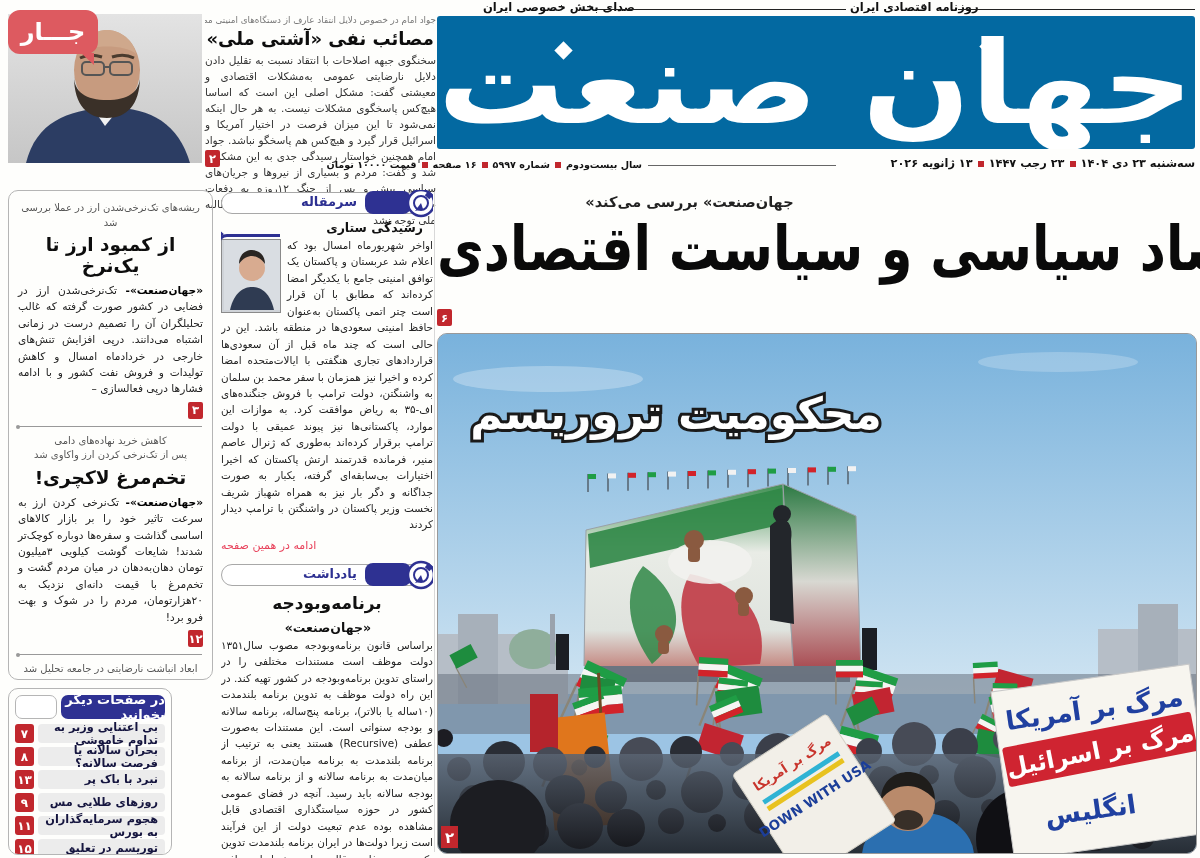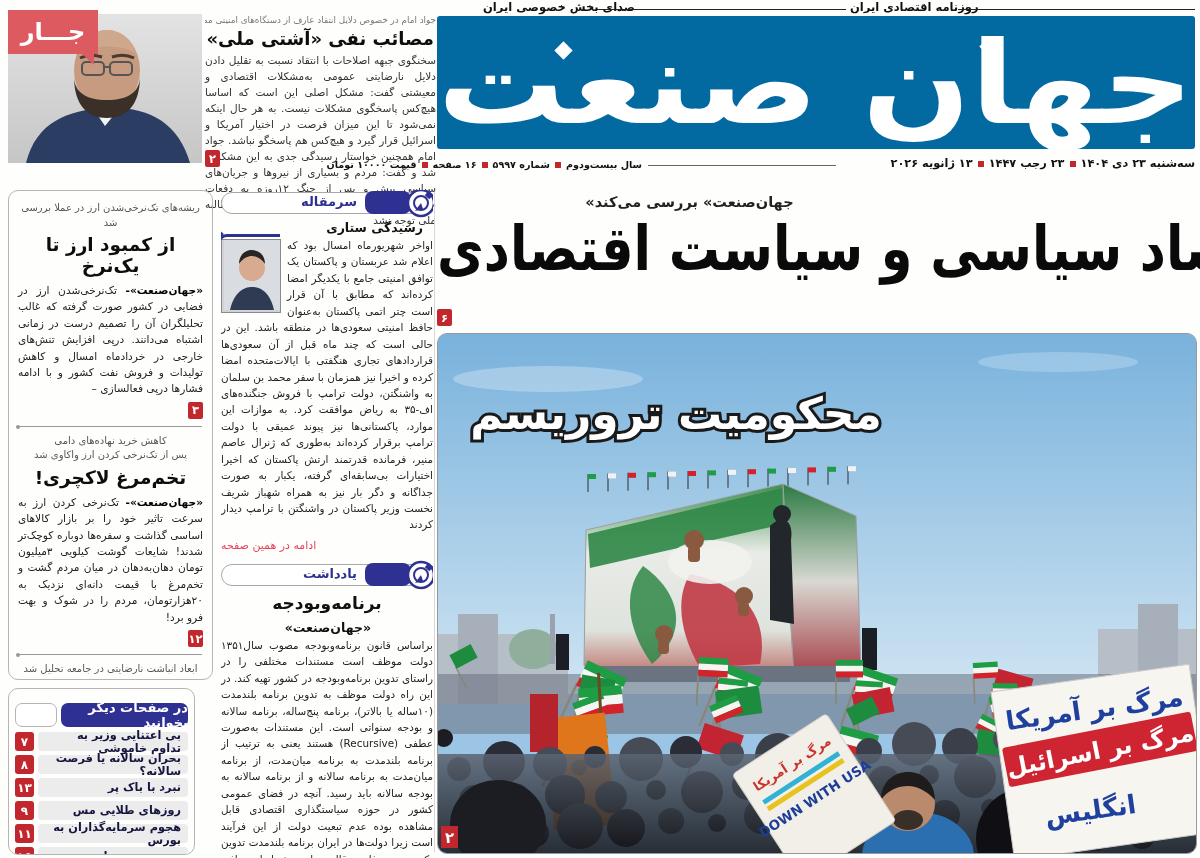--- a/index.html
+++ b/index.html
@@ -4,21 +4,21 @@
 <style>
   html,body{margin:0;padding:0;background:#e9e9e9;}
   .page{
     position:relative;width:1200px;height:858px;background:#fefefc;
     overflow:hidden;font-family:"DejaVu Sans",sans-serif;color:#1a1a1a;
     margin:0 auto;box-shadow:0 0 6px rgba(0,0,0,.3);
   }
   .abs{position:absolute;}
   
   .jaaar{
-    left:8px;top:10px;width:90px;height:44px;background:#dd5a60;border-radius:0;
+    left:8px;top:10px;width:90px;height:44px;background:#dd5a60;border-radius:12px;
     color:#fff;font-weight:bold;font-size:24px;display:flex;align-items:center;
     justify-content:center;z-index:5;letter-spacing:-1px;
   }
   .jaaar:after{content:"";position:absolute;right:4px;bottom:-11px;
     border-top:12px solid #dd5a60;border-left:13px solid transparent;}
   .tl-photo{left:8px;top:14px;width:194px;height:149px;background:#d7d7d7;overflow:hidden;}
   .top-story{left:205px;top:15px;width:231px;height:152px;direction:rtl;}
   .ts-kicker{font-size:8.8px;color:#777;text-align:right;white-space:nowrap;overflow:hidden;}
   .ts-headline{font-size:18px;font-weight:bold;color:#0d0d0d;text-align:right;padding:3px 2px 4px 0;}
   .ts-body{font-size:10.5px;line-height:1.52;text-align:justify;color:#333;}
@@ -72,22 +72,22 @@
   }
   .la-kicker{font-size:10px;color:#555;text-align:center;white-space:pre-line;line-height:1.45;}
   .la-headline{font-size:18.5px;font-weight:bold;color:#0d0d0d;text-align:center;margin:4px 0 6px;}
   .la-body{font-size:10.6px;line-height:1.55;text-align:justify;color:#222;}
   .la-body .lead{font-weight:bold;color:#000;}
   .la-badge{margin:5px 0 2px;}
   .sep{border-top:1px solid #999;margin:7px 1px;position:relative;}
   .sep:after{content:"";position:absolute;left:-3px;top:-2px;width:4px;height:4px;background:#999;border-radius:50%;}
   
   .rmbox{
-    left:8px;top:688px;width:187px;height:167px;border:1px solid #b5b5b5;border-radius:10px;
-    box-sizing:border-box;padding:14px 6px;direction:rtl;overflow:hidden;
+    left:8px;top:688px;width:164px;height:167px;border:1px solid #b5b5b5;border-radius:10px;
+    box-sizing:border-box;padding:6px 6px;direction:rtl;overflow:hidden;
   }
   .rm-head{display:flex;direction:rtl;gap:4px;height:24px;margin-bottom:5px;}
   .rm-head .band{flex:1;background:#2e3192;border-radius:7px;color:#fff;font-size:13px;font-weight:bold;
     display:flex;align-items:center;justify-content:center;}
   .rm-head .tab{width:42px;border:1px solid #b5b5b5;border-radius:7px;background:#fff;box-sizing:border-box;}
   .rm-row{display:flex;direction:rtl;align-items:center;height:19px;margin-bottom:4px;}
   .rm-title{flex:1;background:#ececec;border-radius:4px;height:100%;display:flex;align-items:center;
     justify-content:flex-start;padding:0 7px;font-size:11.3px;font-weight:bold;color:#15153f;}
   .rm-badge{width:19px;height:19px;background:#c1272d;color:#fff;border-radius:3px;font-size:12px;
     font-weight:bold;display:flex;align-items:center;justify-content:center;margin-right:4px;flex:0 0 auto;}

